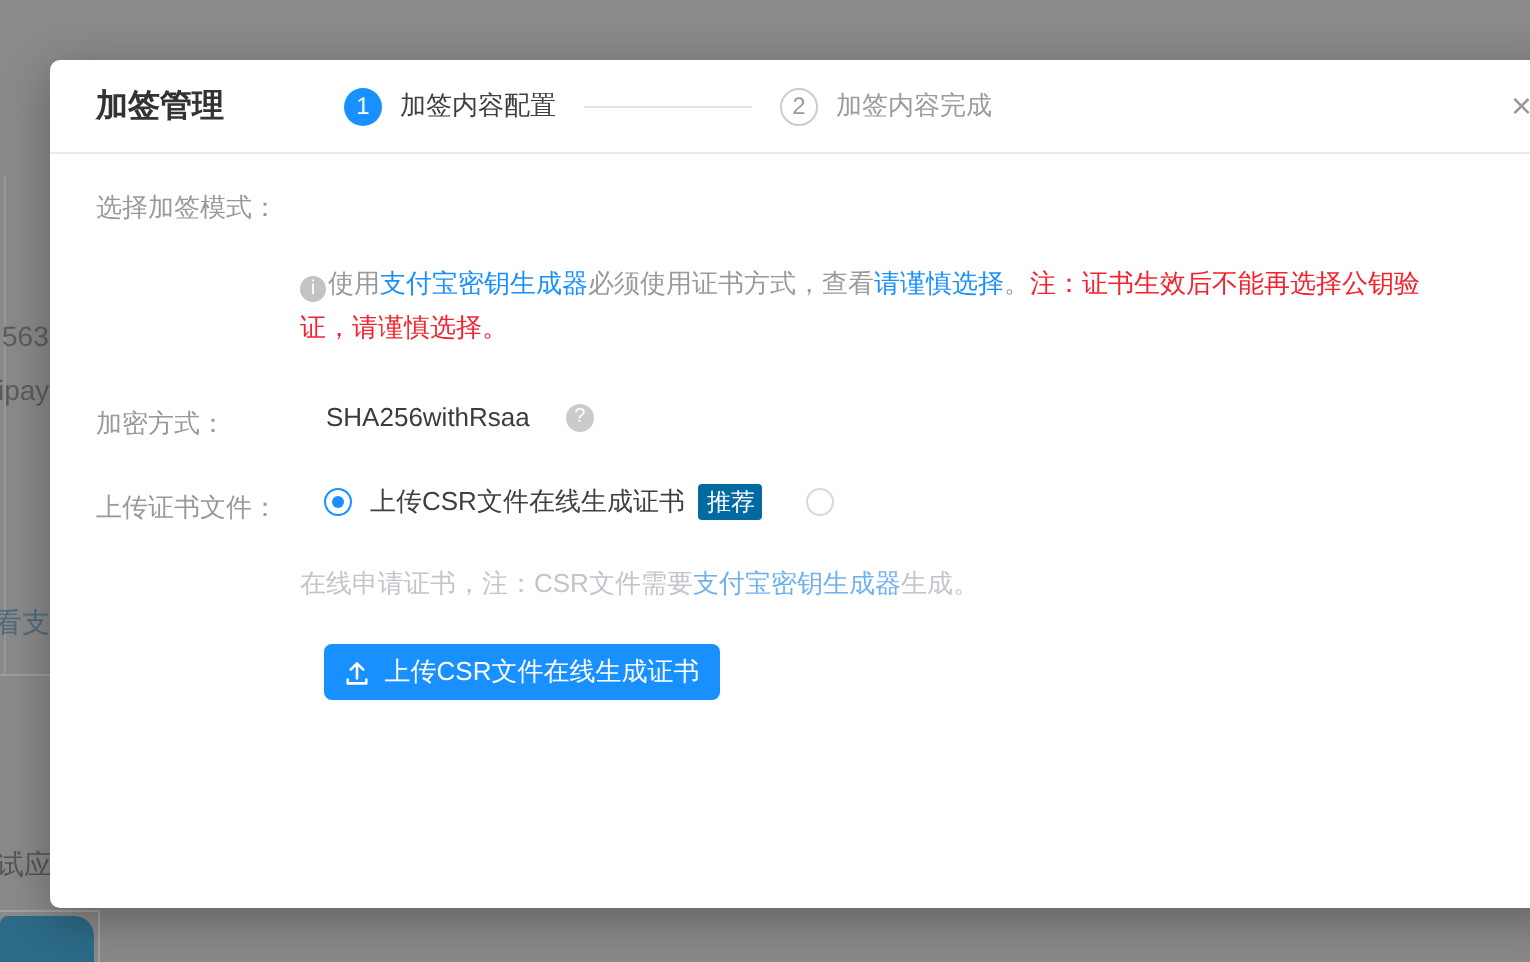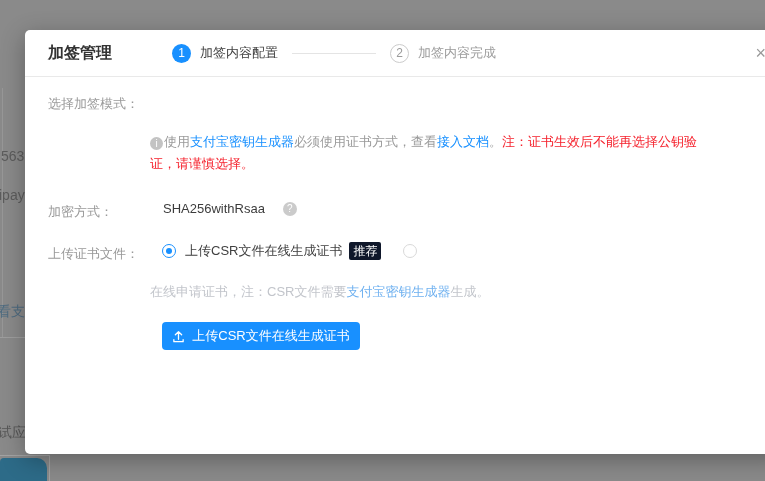--- a/index.html
+++ b/index.html
@@ -5,21 +5,21 @@
   * { margin:0; padding:0; box-sizing:border-box; }
   html,body { background:#8a8a8a; }
   body { font-family:"Liberation Sans","DejaVu Sans",sans-serif; }
   .screen { position:relative; width:765px; height:481px; overflow:hidden; background:#8a8a8a; }
 
   
   .bg-strip { position:absolute; inset:0; overflow:hidden; }
   .bg-vline { position:absolute; left:2px; top:88px; width:1px; height:249px; background:#989898; }
   .bg-hline { position:absolute; left:0; top:337px; width:25px; height:1px; background:#9e9e9e; }
   .bg-text { position:absolute; white-space:nowrap; font-size:14px; color:#5c5c5c; }
-  .t563  { left:1px;  top:148px; }
+  .t563  { left:1px;  top:160px; }
   .tipay { left:-1px; top:187px; }
   .tkan  { left:-3px; top:303px; color:#4e6b80; }
   .tshi  { left:-2px; top:424px; color:#565656; }
   .bg-btn-frame { position:absolute; left:0; top:455px; width:50px; height:26px;
                   border-top:1px solid #a3a3a3; border-right:1px solid #a3a3a3; }
   .bg-teal { position:absolute; left:0; top:458px; width:47px; height:23px;
              background:#2d6b88; border-radius:4px 10px 0 0; }
 
   
   .modal { position:absolute; left:25px; top:30px; width:762px; height:424px;
@@ -57,21 +57,21 @@
            color:#fff; font-size:10px; line-height:13px; text-align:center; vertical-align:-1px;
            margin-right:1px; }
   .link { color:#1890ff; text-decoration:none; cursor:pointer; }
   .red { color:#f5222d; }
 
   .enc-value { position:absolute; left:138px; color:#3c3c3c; display:flex; align-items:center; }
   .qicon { display:inline-block; width:14px; height:14px; border-radius:50%; background:#cbcbcb;
            color:#fff; font-size:10px; line-height:14px; text-align:center; margin-left:2px;
            cursor:pointer; }
 
-  .badge { background:#0f172a; color:#fff; font-size:12px; line-height:18px; height:18px;
+  .badge { background:#0369a1; color:#fff; font-size:12px; line-height:18px; height:18px;
            padding:0 4px; margin-left:7px; border-radius:2px; }
 
   .csr-note { position:absolute; left:125px; color:#c2c5cb; }
   .csr-note .link { color:#6fb1f0; }
 
   .upload-btn { position:absolute; left:137px; top:292px; width:198px; height:28px;
                 background:#1890ff; border:none; border-radius:4px; color:#fff;
                 display:flex; align-items:center; justify-content:center; gap:7px;
                 font-size:13px; font-family:inherit; cursor:pointer; }
 
@@ -105,21 +105,21 @@
         <span class="slabel">加签内容配置</span>
         <span class="connector"></span>
         <span class="circle inactive">2</span>
         <span class="slabel dim">加签内容完成</span>
       </div>
       <span class="close">×</span>
     </div>
 
     <div class="row-label" style="top:65px;">选择加签模式：</div>
 
-    <div class="note" style="top:101px; width:572px;"><span class="gicon">i</span><span>使用</span><a class="link">支付宝密钥生成器</a><span>必须使用证书方式，查看</span><a class="link">接入文档</a><span>。</span><span class="red">注：证书生效后不能再选择公钥验证，请谨慎选择。</span></div>
+    <div class="note" style="top:101px; width:572px;"><span class="gicon">i</span><span>使用</span><a class="link">支付宝密钥生成器</a><span>必须使用证书方式，查看</span><a class="link">请谨慎选择</a><span>。</span><span class="red">注：证书生效后不能再选择公钥验证，请谨慎选择。</span></div>
 
     <div class="row-label" style="top:173px;">加密方式：</div>
     <div class="enc-value" style="top:171px;gap:16px;">
       <span>SHA256withRsaa</span>
       <span class="qicon">?</span>
     </div>
 
     <div class="row-label" style="top:215px;">上传证书文件：</div>
     <div class="ctrl" style="left:137px; top:212px;">
       <label class="opt">

